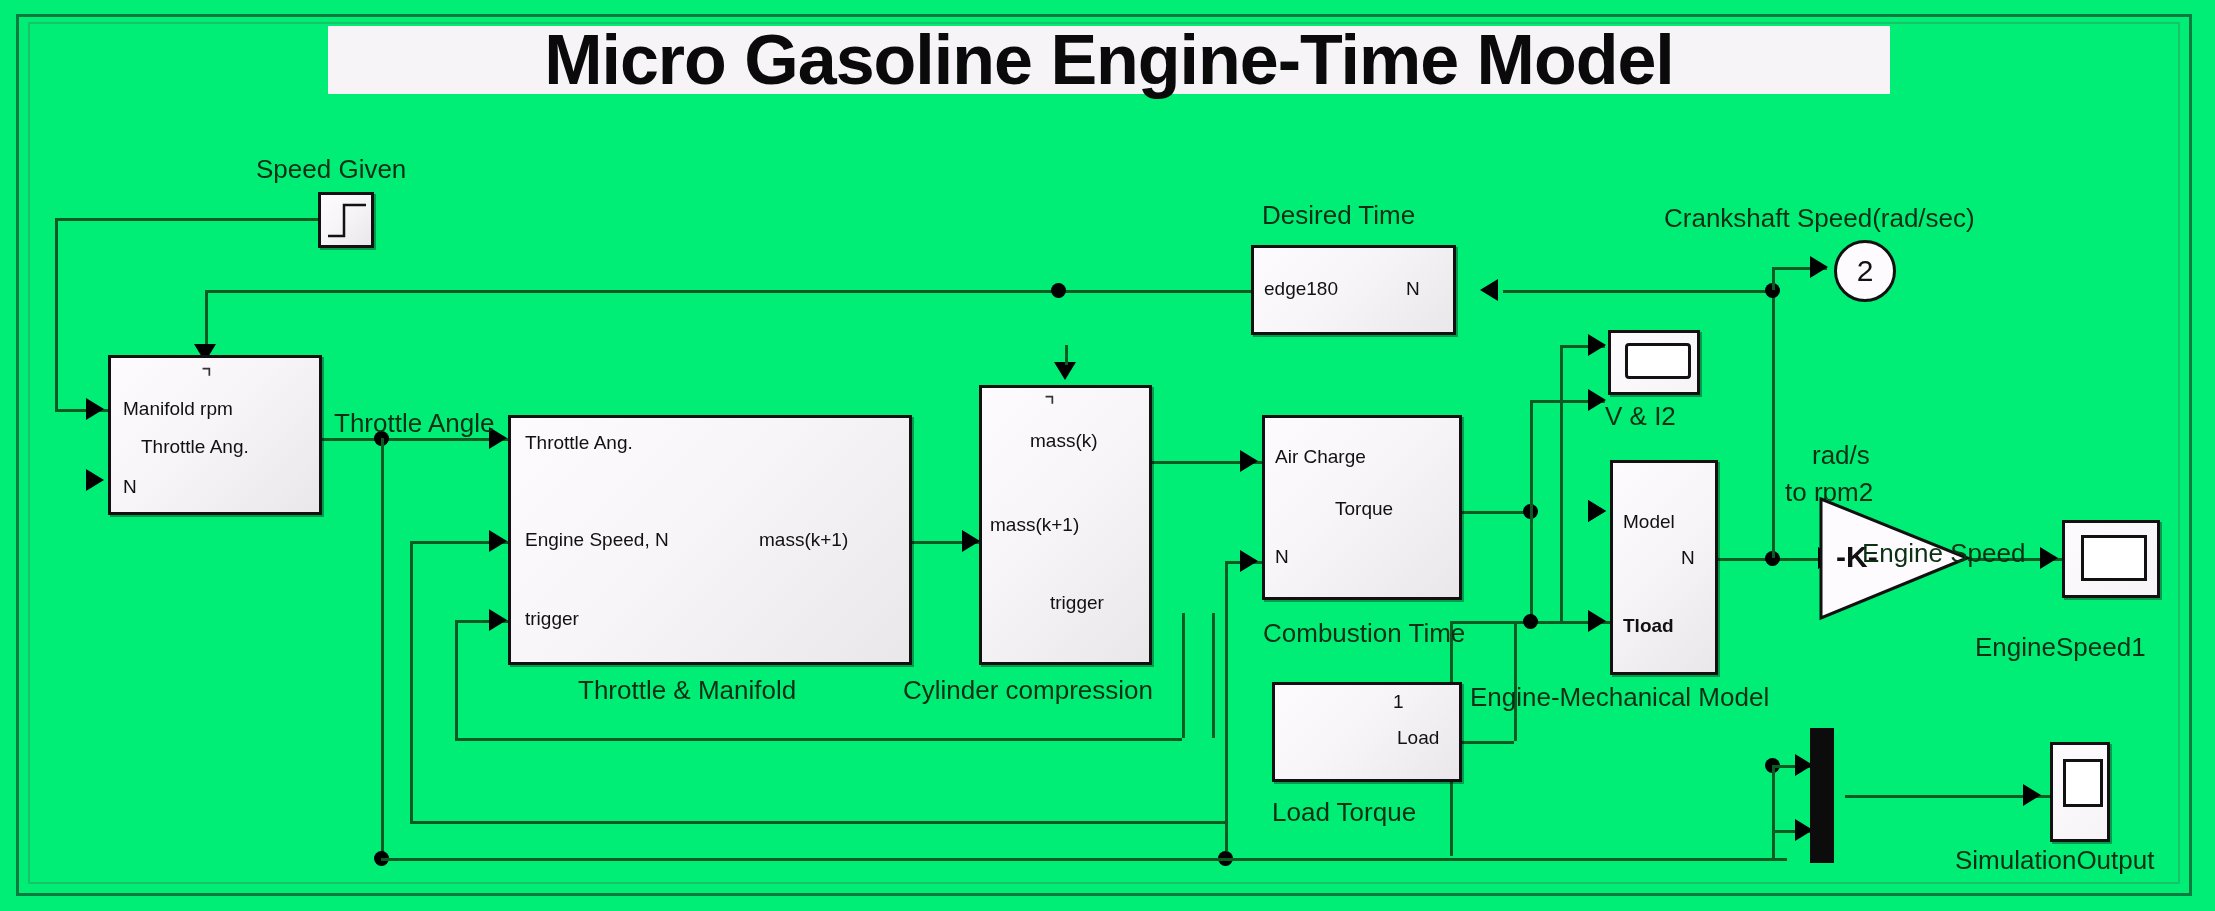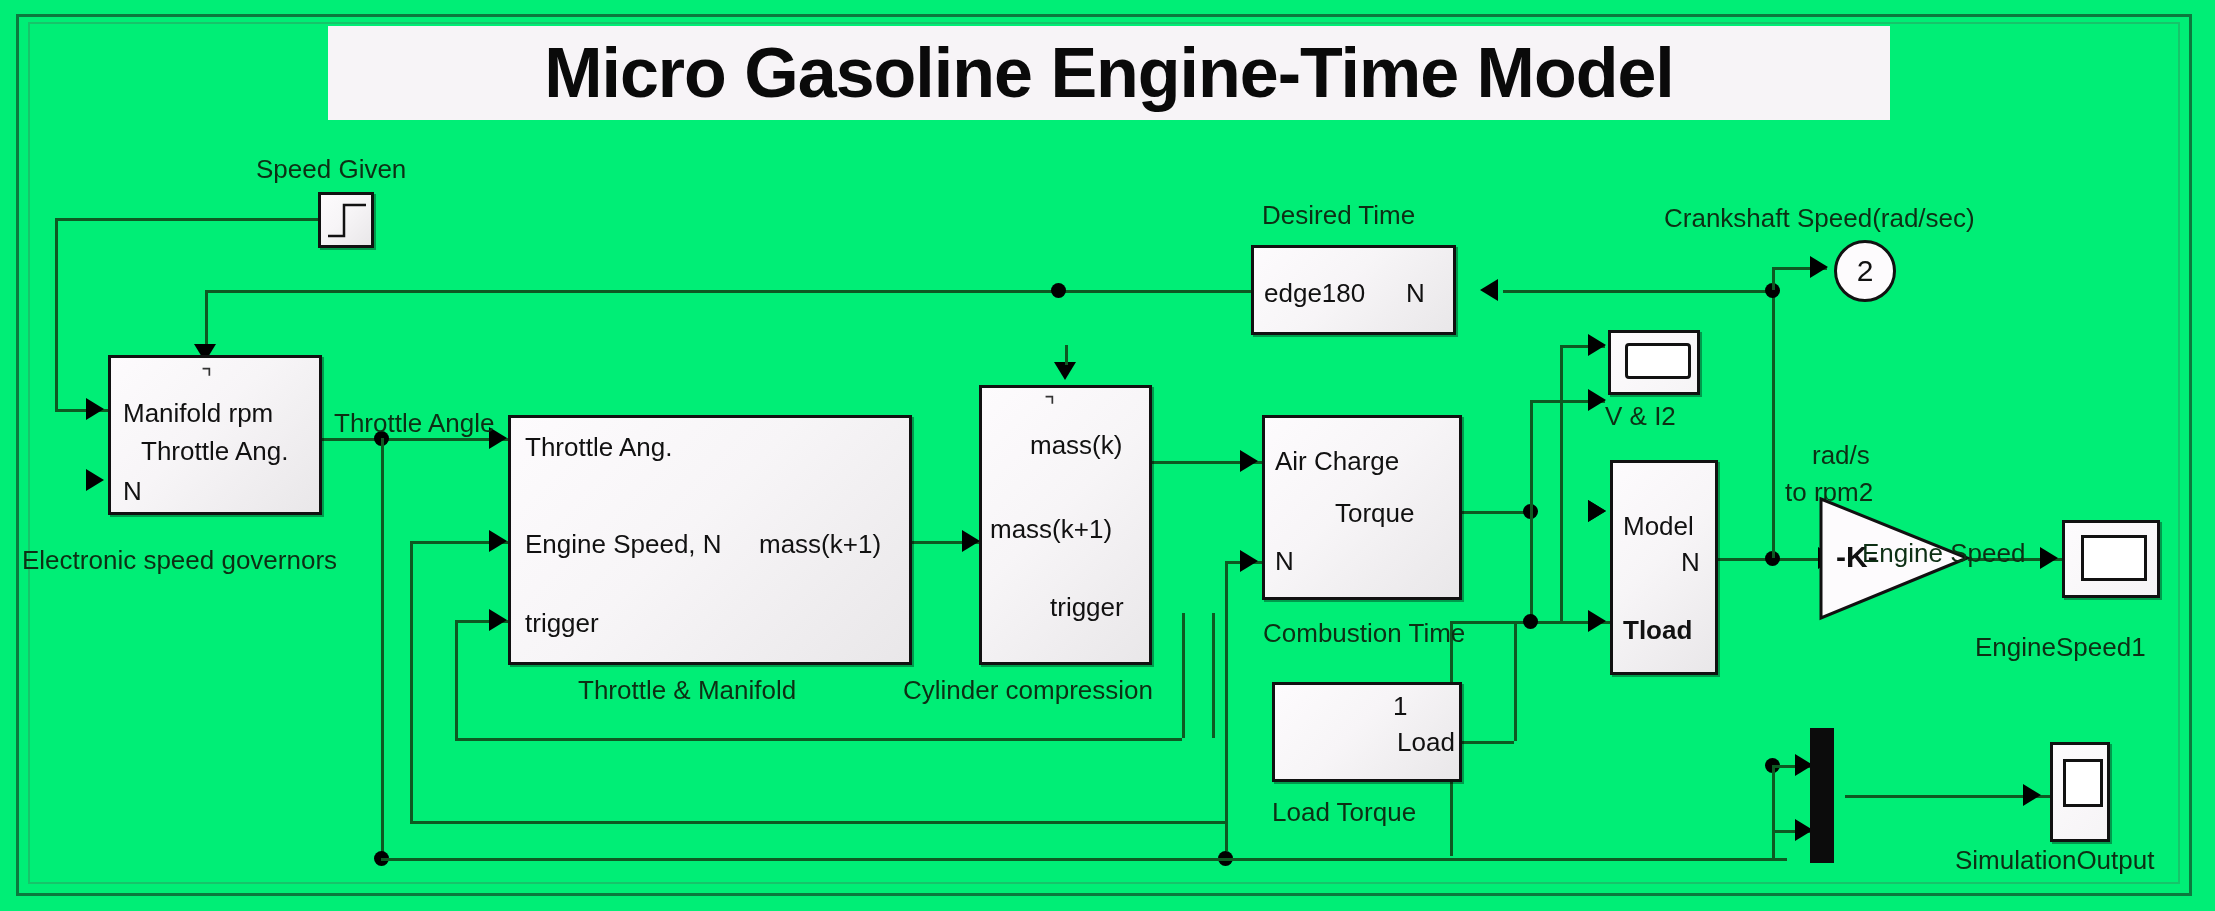--- a/index.html
+++ b/index.html
@@ -18,21 +18,21 @@
     box-sizing:border-box;
     background:#00EE76;
   }
   #frame2{
     position:absolute;left:28px;top:22px;width:2152px;height:862px;
     border:2px solid #17c46a;
     box-sizing:border-box;
     pointer-events:none;
   }
   .title-bar{
-    position:absolute;left:328px;top:26px;width:1562px;height:94px;
+    position:absolute;left:328px;top:26px;width:1562px;height:68px;
     background:#f7f4f7;
     display:flex;align-items:center;justify-content:center;
   }
   .title-bar span{
     font-family:"Liberation Sans", sans-serif;
     font-weight:bold;
     font-size:70px;
     letter-spacing:-1px;
     color:#0a0a0a;
     white-space:nowrap;
@@ -40,21 +40,21 @@
   
   .blk{
     position:absolute;
     box-sizing:border-box;
     border:3px solid #111;
     background:linear-gradient(135deg,#fdfbfd 0%,#f7f5f7 45%,#e9e7e9 100%);
     box-shadow:2px 2px 0 rgba(0,0,0,.35);
   }
   .blk .ptxt{
     position:absolute;
-    font-size:26px;
+    font-size:19px;
     color:#111;
     white-space:nowrap;
     font-family:"Liberation Sans", sans-serif;
   }
   .lbl{
     position:absolute;
     font-size:26px;
     color:#0d2f14;
     white-space:nowrap;
     font-family:"Liberation Sans", sans-serif;
@@ -232,21 +232,20 @@
     </svg>
   </div>
 
   <div class="blk" style="left:108px;top:355px;width:214px;height:160px;">
     <span class="trigglyph" style="left:90px;top:6px;">⌝</span>
     <span class="ptxt" style="left:12px;top:40px;">Manifold rpm</span>
     <span class="ptxt" style="left:30px;top:78px;">Throttle Ang.</span>
     <span class="ptxt" style="left:12px;top:118px;">N</span>
   </div>
   <div class="ar" style="left:86px;top:469px;"></div>
-  <div class="lbl" style="left:22px;top:545px;">Electronic speed governors</div>
 
   <div class="lbl" style="left:334px;top:408px;">Throttle Angle</div>
 
   <div class="blk" style="left:508px;top:415px;width:404px;height:250px;">
     <span class="ptxt" style="left:14px;top:14px;">Throttle Ang.</span>
     <span class="ptxt" style="left:14px;top:111px;">Engine Speed, N</span>
     <span class="ptxt" style="left:248px;top:111px;">mass(k+1)</span>
     <span class="ptxt" style="left:14px;top:190px;">trigger</span>
   </div>
   <div class="lbl" style="left:578px;top:675px;">Throttle &amp; Manifold</div>
@@ -282,20 +281,21 @@
   <div class="scope" style="left:1608px;top:330px;width:92px;height:65px;">
     <div class="screen" style="left:14px;top:10px;width:60px;height:30px;border-radius:4px;"></div>
   </div>
   <div class="lbl" style="left:1605px;top:401px;">V &amp; I2</div>
 
   <div class="blk" style="left:1610px;top:460px;width:108px;height:215px;">
     <span class="ptxt" style="left:10px;top:48px;">Model</span>
     <span class="ptxt" style="left:68px;top:84px;">N</span>
     <span class="ptxt" style="left:10px;top:152px;font-weight:bold;">Tload</span>
   </div>
+  <div class="lbl" style="left:1470px;top:682px;">Engine-Mechanical Model</div>
 
   <div class="blk" style="left:1272px;top:682px;width:190px;height:100px;">
     <span class="ptxt" style="left:118px;top:6px;">1</span>
     <span class="ptxt" style="left:122px;top:42px;">Load</span>
   </div>
   <div class="lbl" style="left:1272px;top:797px;">Load Torque</div>
 
   <div class="lbl" style="left:1812px;top:440px;">rad/s</div>
   <div class="lbl" style="left:1785px;top:477px;">to rpm2</div>
   <div class="gain-wrap" style="left:1818px;top:496px;">

